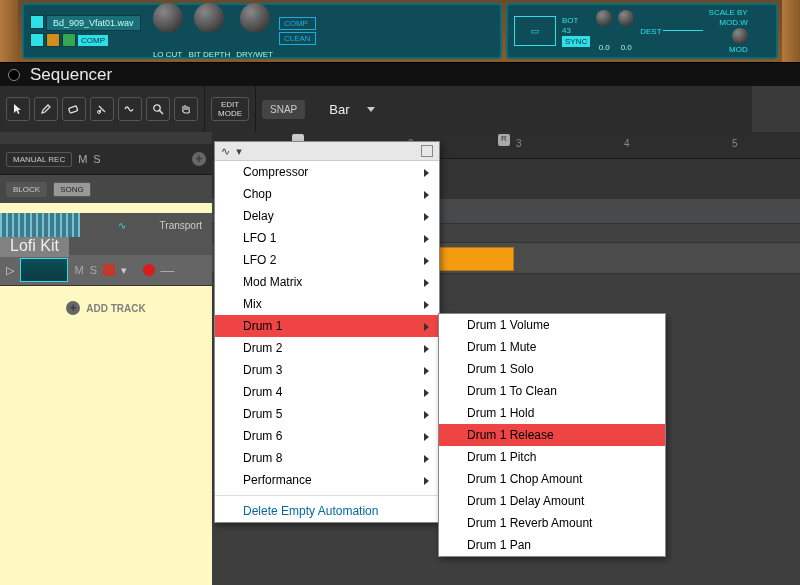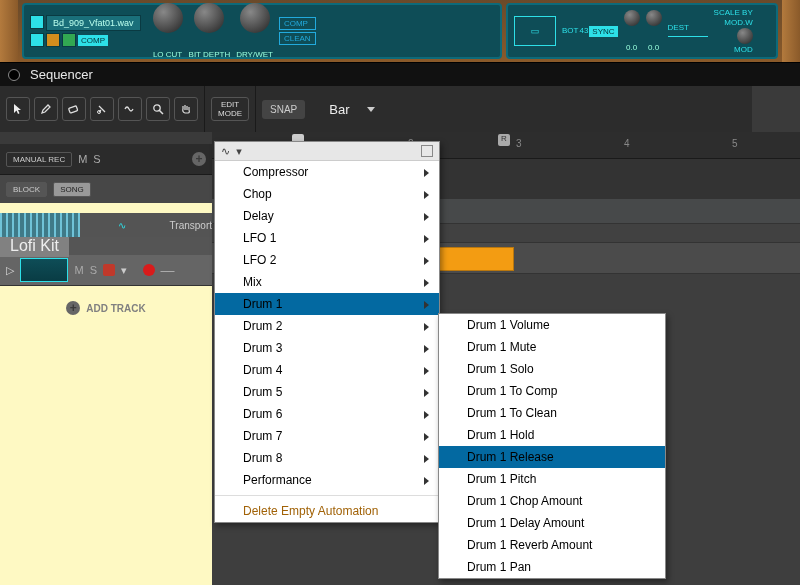--- a/index.html
+++ b/index.html
@@ -14,63 +14,63 @@
   .mini-display{width:40px;height:28px;border:1px solid #2de0e8;display:flex;align-items:center;justify-content:center;font-size:9px}
   .file-label{background:#1a6f7a;color:#bfe;padding:2px 6px;font-size:9px;border:1px solid #0a3a42;margin-right:6px}
   .tiny-btn{width:12px;height:12px;border:1px solid #0a3a42;display:inline-block;margin-right:1px}
   .play-btn{background:#2de0e8}
   .mute-btn{background:#d38d1d}
   .solo-btn{background:#32a852}
   .comp-chip{background:#2de0e8;color:#05333a;font-size:8px;padding:1px 3px}
   
   .seq-header{position:absolute;left:0;top:62px;width:800px;height:24px;background:#111;display:flex;align-items:center;padding-left:8px;box-sizing:border-box;border-top:1px solid #000}
   .close-dot{width:10px;height:10px;border-radius:50%;border:1px solid #888;background:#000;margin-right:10px}
-  .seq-title{color:#e8e8e8;font-size:13px}
+  .seq-title{color:#e8e8e8;font-size:17px}
   
   .toolbar{position:absolute;left:0;top:86px;width:752px;height:46px;background:#2c2c2c;display:flex;align-items:center}
   .tool-group{display:flex;align-items:center;height:46px;border-right:1px solid #1a1a1a;padding:0 6px;gap:4px}
   .tool-btn{width:22px;height:22px;background:#2b2b2b;border:1px solid #555;border-radius:3px;display:flex;align-items:center;justify-content:center;color:#ddd;font-size:13px}
   .tool-btn.text{width:auto;padding:0 6px;font-size:8px;line-height:9px;text-align:center}
   .snap-btn{width:auto;padding:4px 8px;background:#444;border:none;border-radius:3px;color:#ccc;font-size:10px}
   .bar-sel{display:flex;align-items:center;gap:18px;margin-left:20px;color:#eee;font-size:13px}
   .tri-down{width:0;height:0;border-left:4px solid transparent;border-right:4px solid transparent;border-top:5px solid #ccc}
   
   .track-col{position:absolute;left:0;top:144px;width:212px;height:453px;background:#fef9c3;border-right:1px solid #7dd3fc}
   .timeline{position:absolute;left:212px;top:132px;width:588px;height:453px;background:#3e3e3e}
   .track-head{height:30px;background:#2b2b2b;display:flex;align-items:center;padding:0 6px;gap:6px;border-bottom:1px solid #1a1a1a;font-size:10px;color:#aaa}
   .pill{padding:2px 6px;border:1px solid #555;border-radius:2px;font-size:8px;color:#ccc}
   .plus-circle{width:14px;height:14px;border-radius:50%;background:#666;color:#3a3a3a;display:flex;align-items:center;justify-content:center;font-size:12px;font-weight:bold}
   .row2{height:28px;display:flex;align-items:center;gap:6px;padding:0 6px;background:#474747}
   .row2 .pill{background:#555}
   .row2 .pill.active{background:#999;color:#222}
   .transport-row{height:24px;background:#545454;display:flex;align-items:center;color:#ccc;font-size:10px;position:relative}
   .tick-strip{position:absolute;left:0;top:0;width:80px;height:100%;background:repeating-linear-gradient(90deg,#70c3d8 0 2px,transparent 2px 6px);background-color:#3f7a88}
-  .transport-row .label{margin-left:auto;}
+  .transport-row .label{margin-left:auto;margin-right:10px}
   .lofi-tab{height:18px;background:#555;display:flex;align-items:center}
   .lofi-tab span{background:#818181;color:#eee;padding:2px 10px;font-size:16px}
   .lofi-row{height:30px;background:#656565;display:flex;align-items:center;gap:6px;padding:0 6px;border-bottom:1px solid #333}
   .lofi-thumb{width:46px;height:22px;background:linear-gradient(#0e4d57,#093c44);border:1px solid #2de0e8}
   .rec-dot{width:12px;height:12px;border-radius:50%;background:#d91b1b}
   .ms{font-size:11px;color:#aaa}
   .red-sq{width:12px;height:12px;background:#c0392b;border-radius:2px}
   .addtrack-row{height:28px;display:flex;align-items:center;justify-content:center;gap:6px;color:#808080;font-size:10px;font-weight:bold;margin-top:8px}
   
   .ruler{height:26px;background:#2d2d2d;border-bottom:1px solid #1a1a1a;position:relative;color:#888;font-size:10px;display:flex}
   .ruler .mark{position:absolute;top:6px}
   .ruler .flag{position:absolute;top:2px;width:12px;height:12px;border-radius:2px}
   .lane{height:24px;border-bottom:1px solid #333}
   .lane.transport{background:#47494a}
   .lane.lofi1{height:18px;background:#414141}
   .lane.lofi2{height:30px;background:#4b4b4b;position:relative}
   .clip{position:absolute;top:4px;height:22px;background:#f39c12;border:1px solid #b9770e}
   
   .menu{position:absolute;background:#fff;color:#000;border:1px solid #888;box-shadow:2px 3px 6px rgba(0,0,0,.4);font-size:12px}
   .menu .item{height:22px;display:flex;align-items:center;padding:0 44px 0 28px;position:relative;white-space:nowrap}
-  .menu .item.sel{background:#0369a1}
-  .menu .item.disabled{color:#a16207}
+  .menu .item.sel{background:#ef4444}
+  .menu .item.disabled{color:#0369a1}
   .menu .arrow::after{content:"";position:absolute;right:10px;top:8px;width:0;height:0;border-top:4px solid transparent;border-bottom:4px solid transparent;border-left:5px solid #333}
   .menu .sep{height:1px;background:#ddd;margin:4px 0}
   .menu-head{height:18px;background:#e7e7e7;display:flex;align-items:center;gap:6px;padding:0 6px;border-bottom:1px solid #ccc;color:#444}
   .mh-icon{font-size:11px}
   .mh-box{width:10px;height:10px;border:1px solid #888}
   svg{display:block}
 </style>
 </head>
 <body>
 
@@ -101,34 +101,34 @@
         <div class="knob"></div>
         <span>DRY/WET</span>
       </div>
     <div style="display:flex;flex-direction:column;gap:2px">
       <span class="chip">COMP</span>
       <span class="chip">CLEAN</span>
     </div>
   </div>
   <div class="panel-right">
     <div class="mini-display">▭</div>
-    <div style="display:flex;flex-direction:row;gap:1px">
+    <div style="display:flex;flex-direction:column;gap:1px">
       <span>BOT</span>
       <span>43</span>
       <span class="comp-chip">SYNC</span>
     </div>
     <div class="knob-group">
         <div class="knob" style="width:16px;height:16px"></div>
         <span>0.0</span>
       </div>
     <div class="knob-group">
         <div class="knob" style="width:16px;height:16px"></div>
         <span>0.0</span>
       </div>
-    <div style="display:flex;flex-direction:column;gap:1px">
+    <div style="display:flex;flex-direction:row;gap:1px">
       <span>DEST</span>
       <span style="border-top:1px solid #2de0e8;width:40px;margin:3px 0"></span>
     </div>
     <div style="display:flex;flex-direction:column;gap:1px;align-items:flex-end">
       <span>SCALE BY</span>
       <span>MOD.W</span>
       <div class="knob" style="width:16px;height:16px"></div>
       <span>MOD</span>
     </div>
   </div>
@@ -252,41 +252,40 @@
     <span class="mh-icon">∿</span>
     <span class="mh-icon">▾</span>
     <span class="mh-box" style="margin-left:auto"></span>
   </div>
   <div id="menu1-items">
       <div class="item arrow">Compressor</div>
       <div class="item arrow">Chop</div>
       <div class="item arrow">Delay</div>
       <div class="item arrow">LFO 1</div>
       <div class="item arrow">LFO 2</div>
+      <div class="item arrow">Mod Matrix</div>
       <div class="item arrow">Mix</div>
       <div class="item arrow sel">Drum 1</div>
       <div class="item arrow">Drum 2</div>
       <div class="item arrow">Drum 3</div>
       <div class="item arrow">Drum 4</div>
       <div class="item arrow">Drum 5</div>
       <div class="item arrow">Drum 6</div>
-      <div class="item arrow">Drum 7</div>
       <div class="item arrow">Drum 8</div>
       <div class="item arrow">Performance</div>
     </div>
   <div class="sep"></div>
   <div class="item disabled">Delete Empty Automation</div>
 </div>
 
 <div class="menu" style="left:438px;top:313px;width:226px">
   <div id="menu2-items">
       <div class="item">Drum 1 Volume</div>
       <div class="item">Drum 1 Mute</div>
       <div class="item">Drum 1 Solo</div>
-      <div class="item">Drum 1 To Comp</div>
       <div class="item">Drum 1 To Clean</div>
       <div class="item">Drum 1 Hold</div>
       <div class="item sel">Drum 1 Release</div>
       <div class="item">Drum 1 Pitch</div>
       <div class="item">Drum 1 Chop Amount</div>
       <div class="item">Drum 1 Delay Amount</div>
       <div class="item">Drum 1 Reverb Amount</div>
       <div class="item">Drum 1 Pan</div>
     </div>
 </div>

